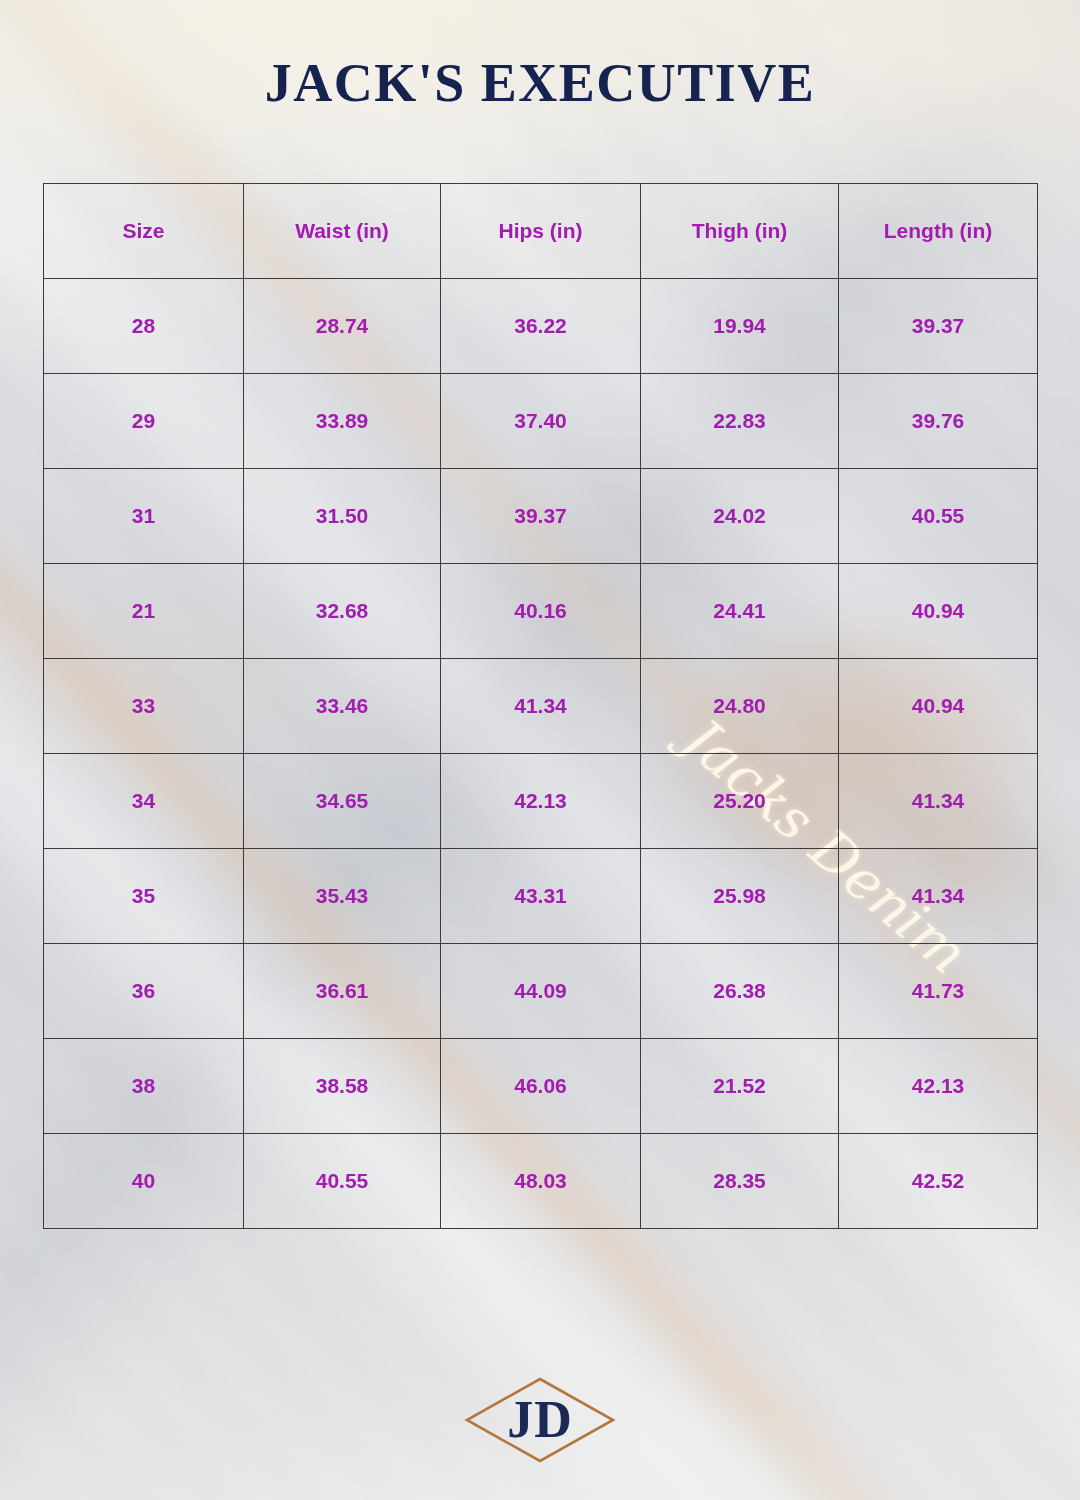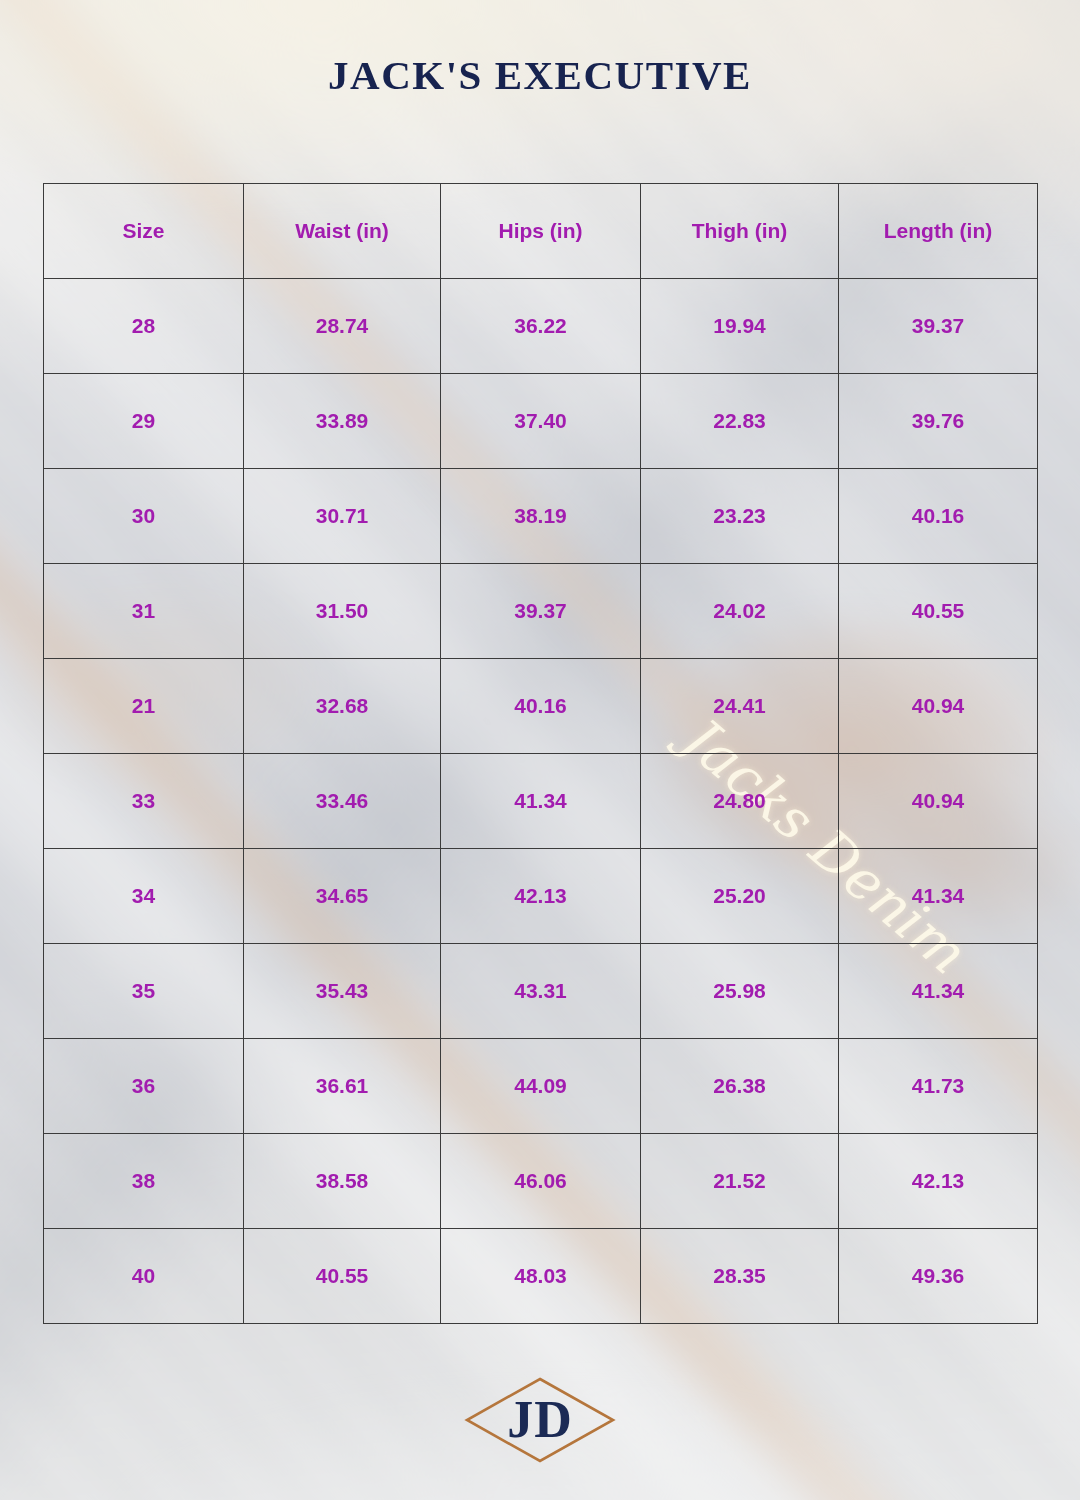--- a/index.html
+++ b/index.html
@@ -76,21 +76,21 @@
     position:absolute; inset:0;
     background:rgba(246,246,246,0.58);
   }
 
   
   .title {
     position:absolute; left:0; right:0; top:52px;
     text-align:center;
     font-family:"Liberation Serif", serif;
     font-weight:bold;
-    font-size:41px;
+    font-size:54px;
     letter-spacing:1.5px;
     color:#17234f;
     line-height:1.15;
   }
 
   
   .watermark {
     position:absolute;
     left:700px; top:660px;
     width:340px; height:220px;
@@ -199,27 +199,20 @@
           <td>39.37</td>
         </tr>
         <tr>
           <td>29</td>
           <td>33.89</td>
           <td>37.40</td>
           <td>22.83</td>
           <td>39.76</td>
         </tr>
         <tr>
-          <td>30</td>
-          <td>30.71</td>
-          <td>38.19</td>
-          <td>23.23</td>
-          <td>40.16</td>
-        </tr>
-        <tr>
           <td>31</td>
           <td>31.50</td>
           <td>39.37</td>
           <td>24.02</td>
           <td>40.55</td>
         </tr>
         <tr>
           <td>21</td>
           <td>32.68</td>
           <td>40.16</td>
@@ -259,21 +252,21 @@
           <td>38.58</td>
           <td>46.06</td>
           <td>21.52</td>
           <td>42.13</td>
         </tr>
         <tr>
           <td>40</td>
           <td>40.55</td>
           <td>48.03</td>
           <td>28.35</td>
-          <td>49.36</td>
+          <td>42.52</td>
         </tr>
       </tbody>
   </table>
 
   <div class="logo-wrap">
     <div class="logo">
       <svg viewBox="0 0 160 96">
         <polygon points="80,7 153,48 80,89 7,48" fill="none" stroke="#b5763c" stroke-width="2.6"></polygon>
       </svg>
       <span class="mono">JD</span>

